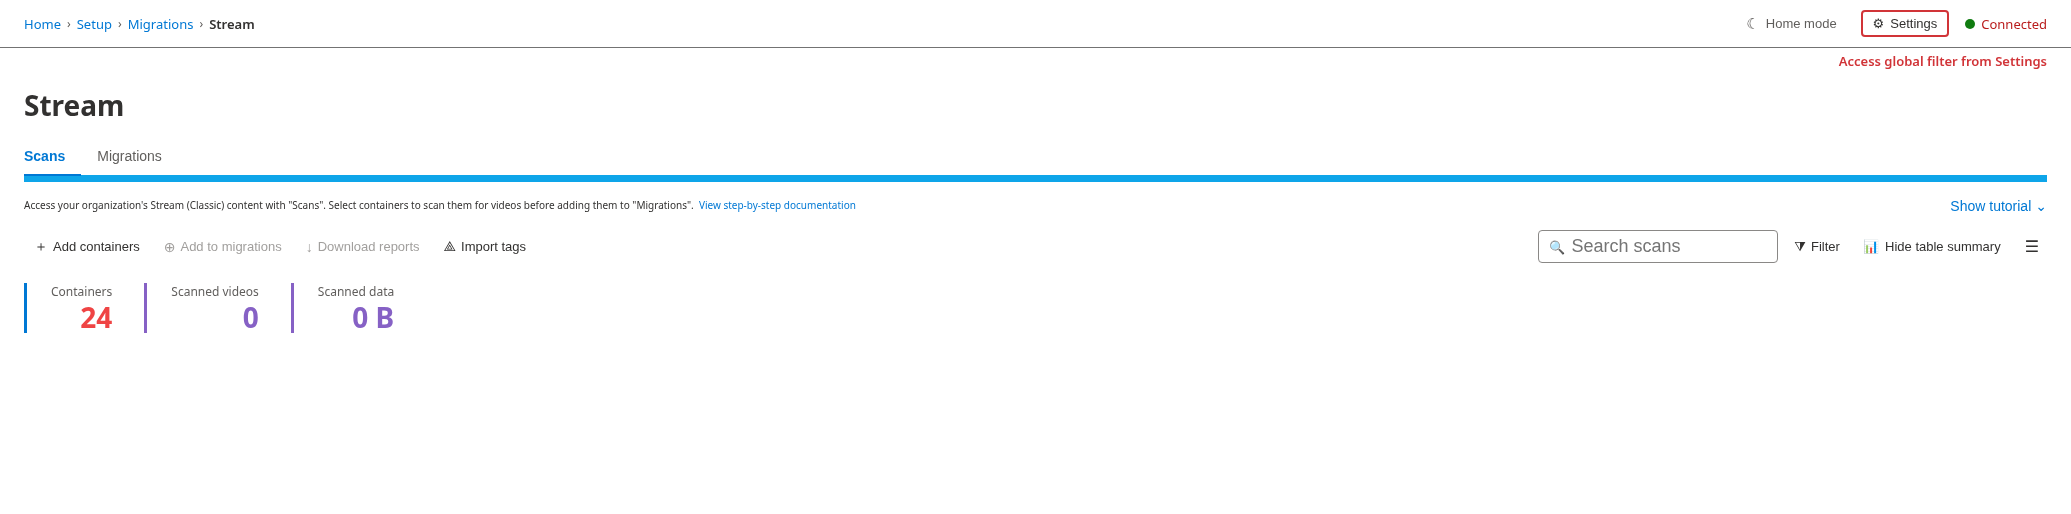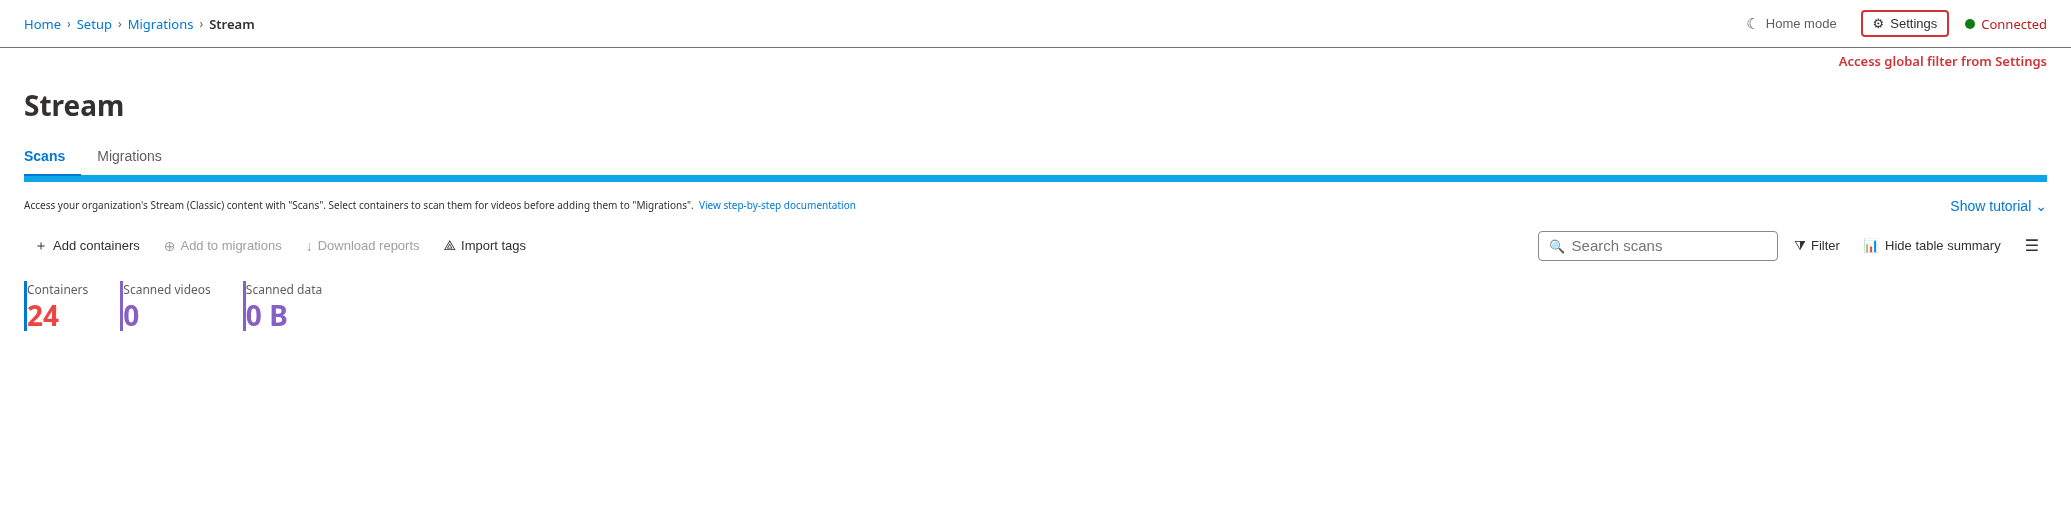--- a/index.html
+++ b/index.html
@@ -209,21 +209,21 @@
       gap: 6px;
       border: 1px solid #8a8886;
       border-radius: 4px;
       padding: 5px 10px;
       width: 240px;
       background: #ffffff;
     }
     .search-box input {
       border: none;
       outline: none;
-      font-size: 15px;
+      font-size: 18px;
       width: 100%;
       background: transparent;
       color: #0369a1;
     }
     .search-icon-span {
       color: #605e5c;
       font-size: 13px;
     }
     .filter-btn {
       display: flex;
@@ -266,23 +266,24 @@
       color: #323130;
       margin-bottom: 12px;
     }
     .overview-stats {
       display: flex;
       gap: 0;
     }
     .stat-item {
       display: flex;
       flex-direction: column;
-      padding: 0 24px 0 0;
+      padding: 0 24px 0 24px;
       border-left: 3px solid;
       margin-right: 8px;
+      align-items: flex-end;
     }
     .stat-item:first-child { border-color: #0078d4; }
     .stat-item:nth-child(2) { border-color: #8661c5; }
     .stat-item:nth-child(3) { border-color: #8661c5; }
     .stat-label {
       font-size: 12px;
       color: #605e5c;
       margin-bottom: 2px;
     }
     .stat-value {

